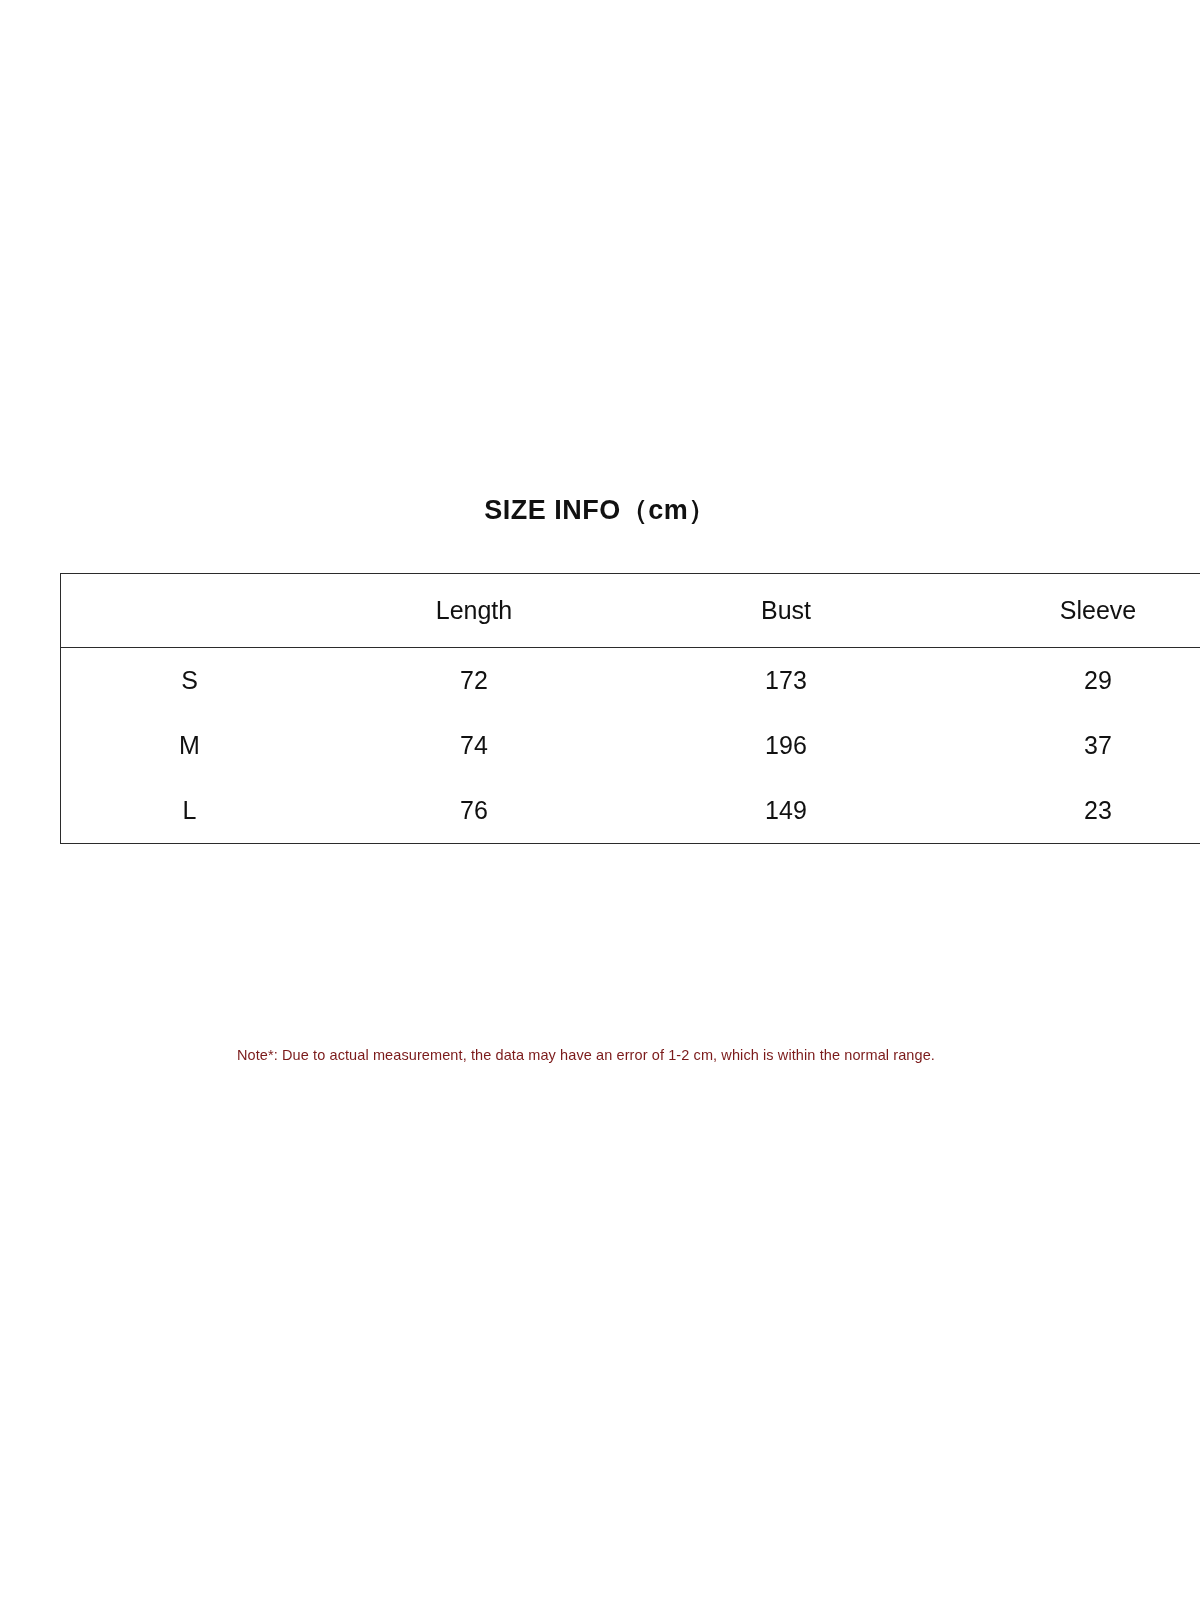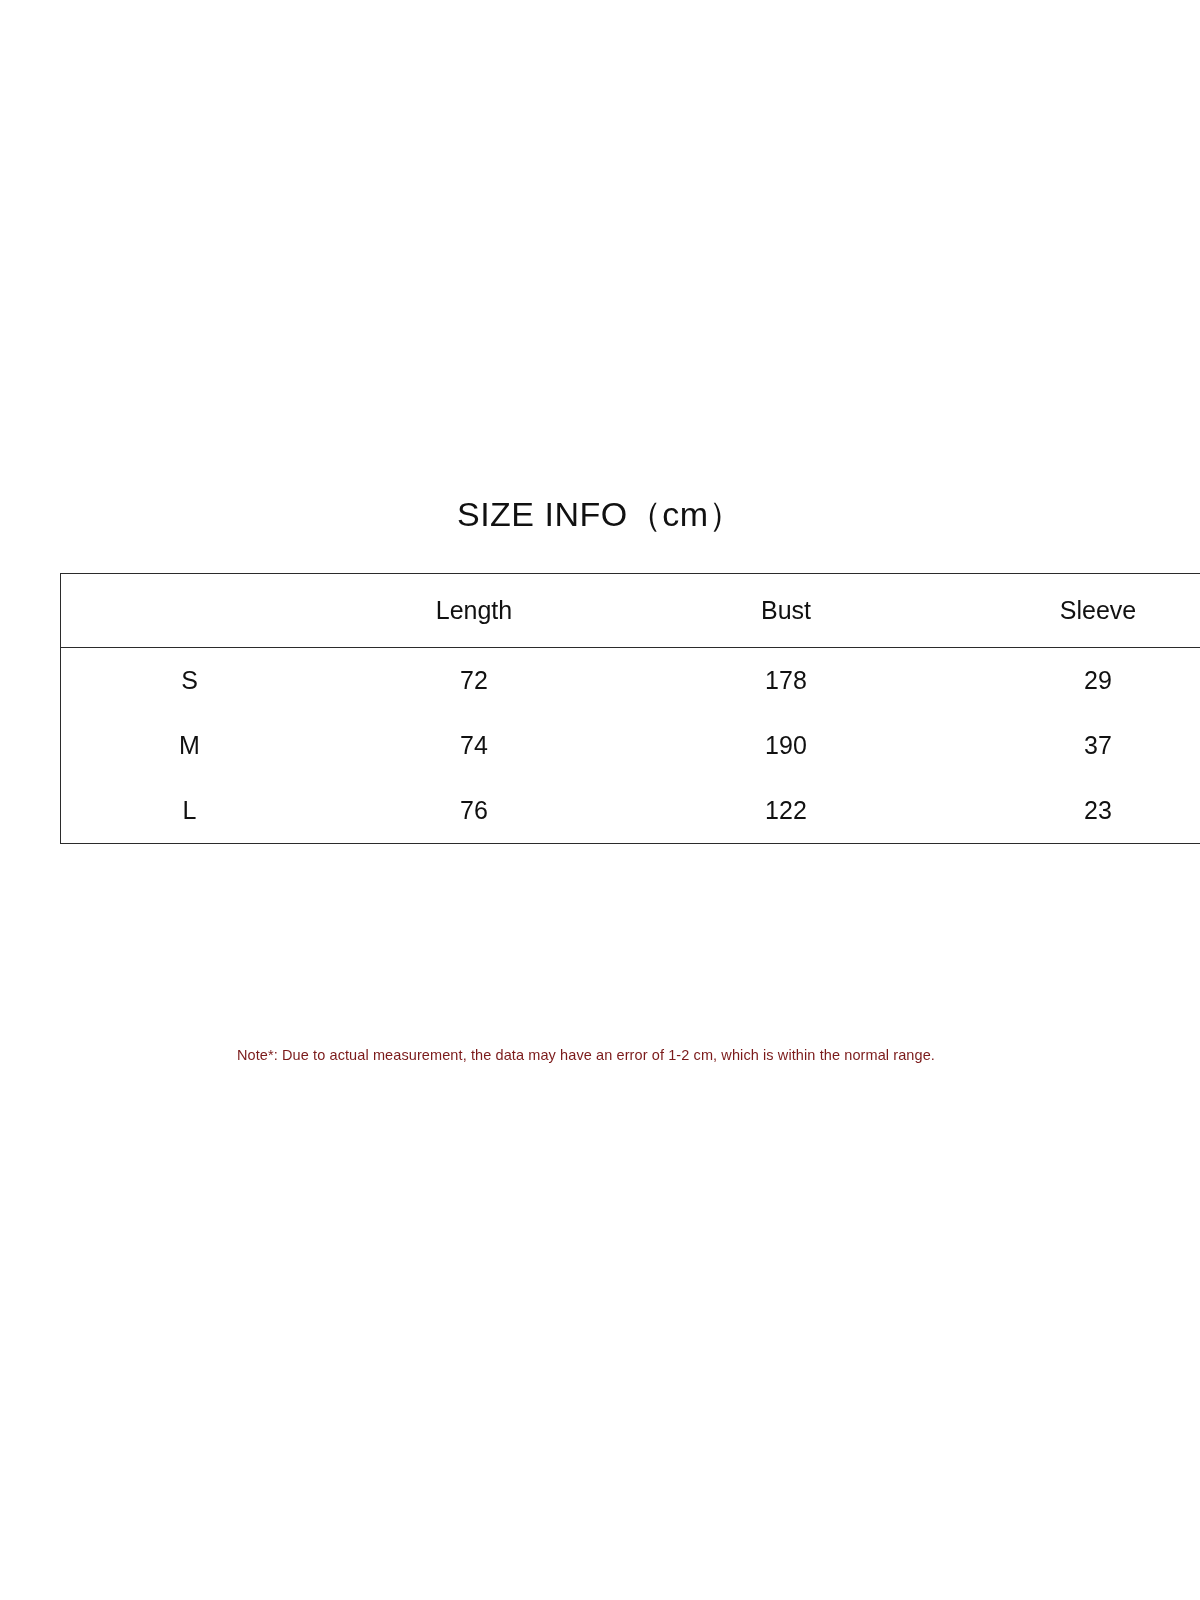--- a/index.html
+++ b/index.html
@@ -21,22 +21,22 @@
     top: 0;
     width: 1200px;
     height: 1600px;
   }
   .title {
     position: absolute;
     left: 0;
     top: 492px;
     width: 1200px;
     text-align: center;
-    font-size: 34px;
-    font-weight: normal;
+    font-size: 27px;
+    font-weight: bold;
     letter-spacing: 0.5px;
     color: #111111;
   }
   .table-wrap {
     position: absolute;
     left: 60px;
     top: 573px;
     width: 1195px;
     border: 1px solid #2b2b2b;
     box-sizing: border-box;
@@ -97,33 +97,33 @@
           <th></th>
           <th>Length</th>
           <th>Bust</th>
           <th>Sleeve</th>
         </tr>
       </thead>
       <tbody>
         <tr>
           <td>S</td>
           <td>72</td>
-          <td>178</td>
+          <td>173</td>
           <td>29</td>
         </tr>
         <tr>
           <td>M</td>
           <td>74</td>
-          <td>190</td>
+          <td>196</td>
           <td>37</td>
         </tr>
         <tr>
           <td>L</td>
           <td>76</td>
-          <td>122</td>
+          <td>149</td>
           <td>23</td>
         </tr>
       </tbody>
     </table>
   </div>
 
   <div class="note">Note*: Due to actual measurement, the data may have an error of 1-2 cm, which is within the normal range.</div>
 
 </div>
 

